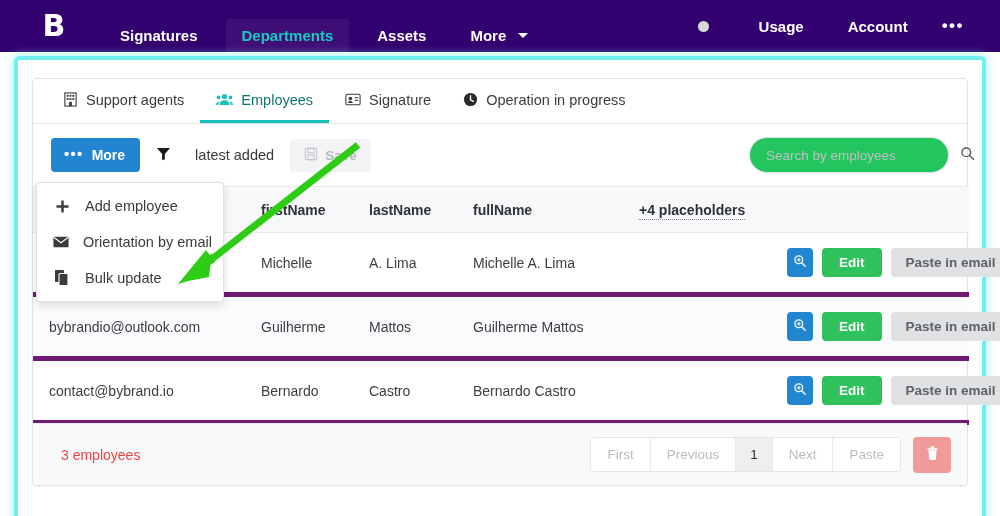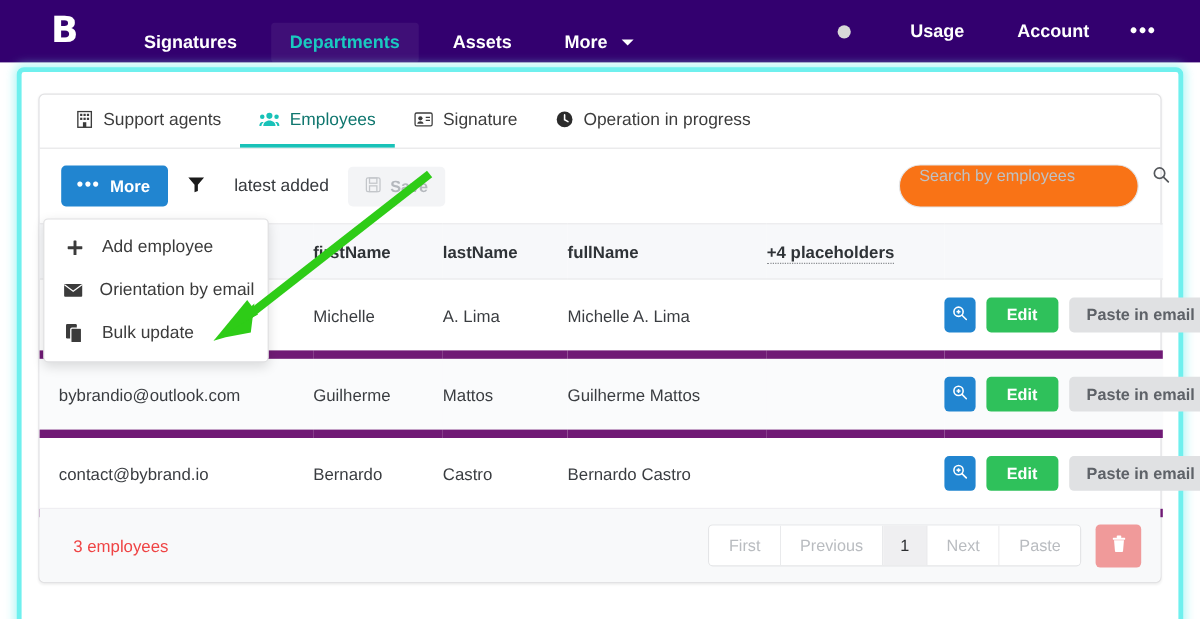--- a/index.html
+++ b/index.html
@@ -138,26 +138,26 @@
     background: #f3f4f6;
     color: #b4b8bd;
     font-size: 13.5px; font-weight: bold;
     border: none; border-radius: 4px;
     padding: 8px 14px;
     display: flex; align-items: center; gap: 7px;
     cursor: default;
   }
   .search-wrap {
     margin-left: auto;
-    display: flex; align-items: flex-start;
+    display: flex; align-items: center;
     width: 200px; height: 36px;
     border: 1px solid #e4e5e7;
     border-radius: 18px;
     padding: 0 14px;
-    background: #f97316;
+    background: #22c55e;
     gap: 15px;
   }
   .search-input {
     border: none; outline: none;
     flex: 1;
     font-size: 13.5px;
     color: #4a4a4a;
     font-family: "Liberation Sans", sans-serif;
     background: transparent;
   }
@@ -195,21 +195,21 @@
     border-top: 1px solid #e9e9eb;
     border-bottom: 1px solid #e9e9eb;
     text-align: left;
     font-size: 14px;
     font-weight: bold;
     color: #2f3337;
     padding: 14px 0;
     height: 46px;
   }
   .emp tbody td {
-    border-bottom: 7px solid #701a75;
+    border-bottom: 5px solid #701a75;
     font-size: 14px;
     color: #3a3d41;
     padding: 15px 0;
     height: 54px;
     vertical-align: middle;
   }
   .emp tbody tr.alt td { background: #fafbfc; }
   .col-email { width: 228px; padding-left: 16px !important; }
   .col-first { width: 108px; }
   .col-last  { width: 104px; }

